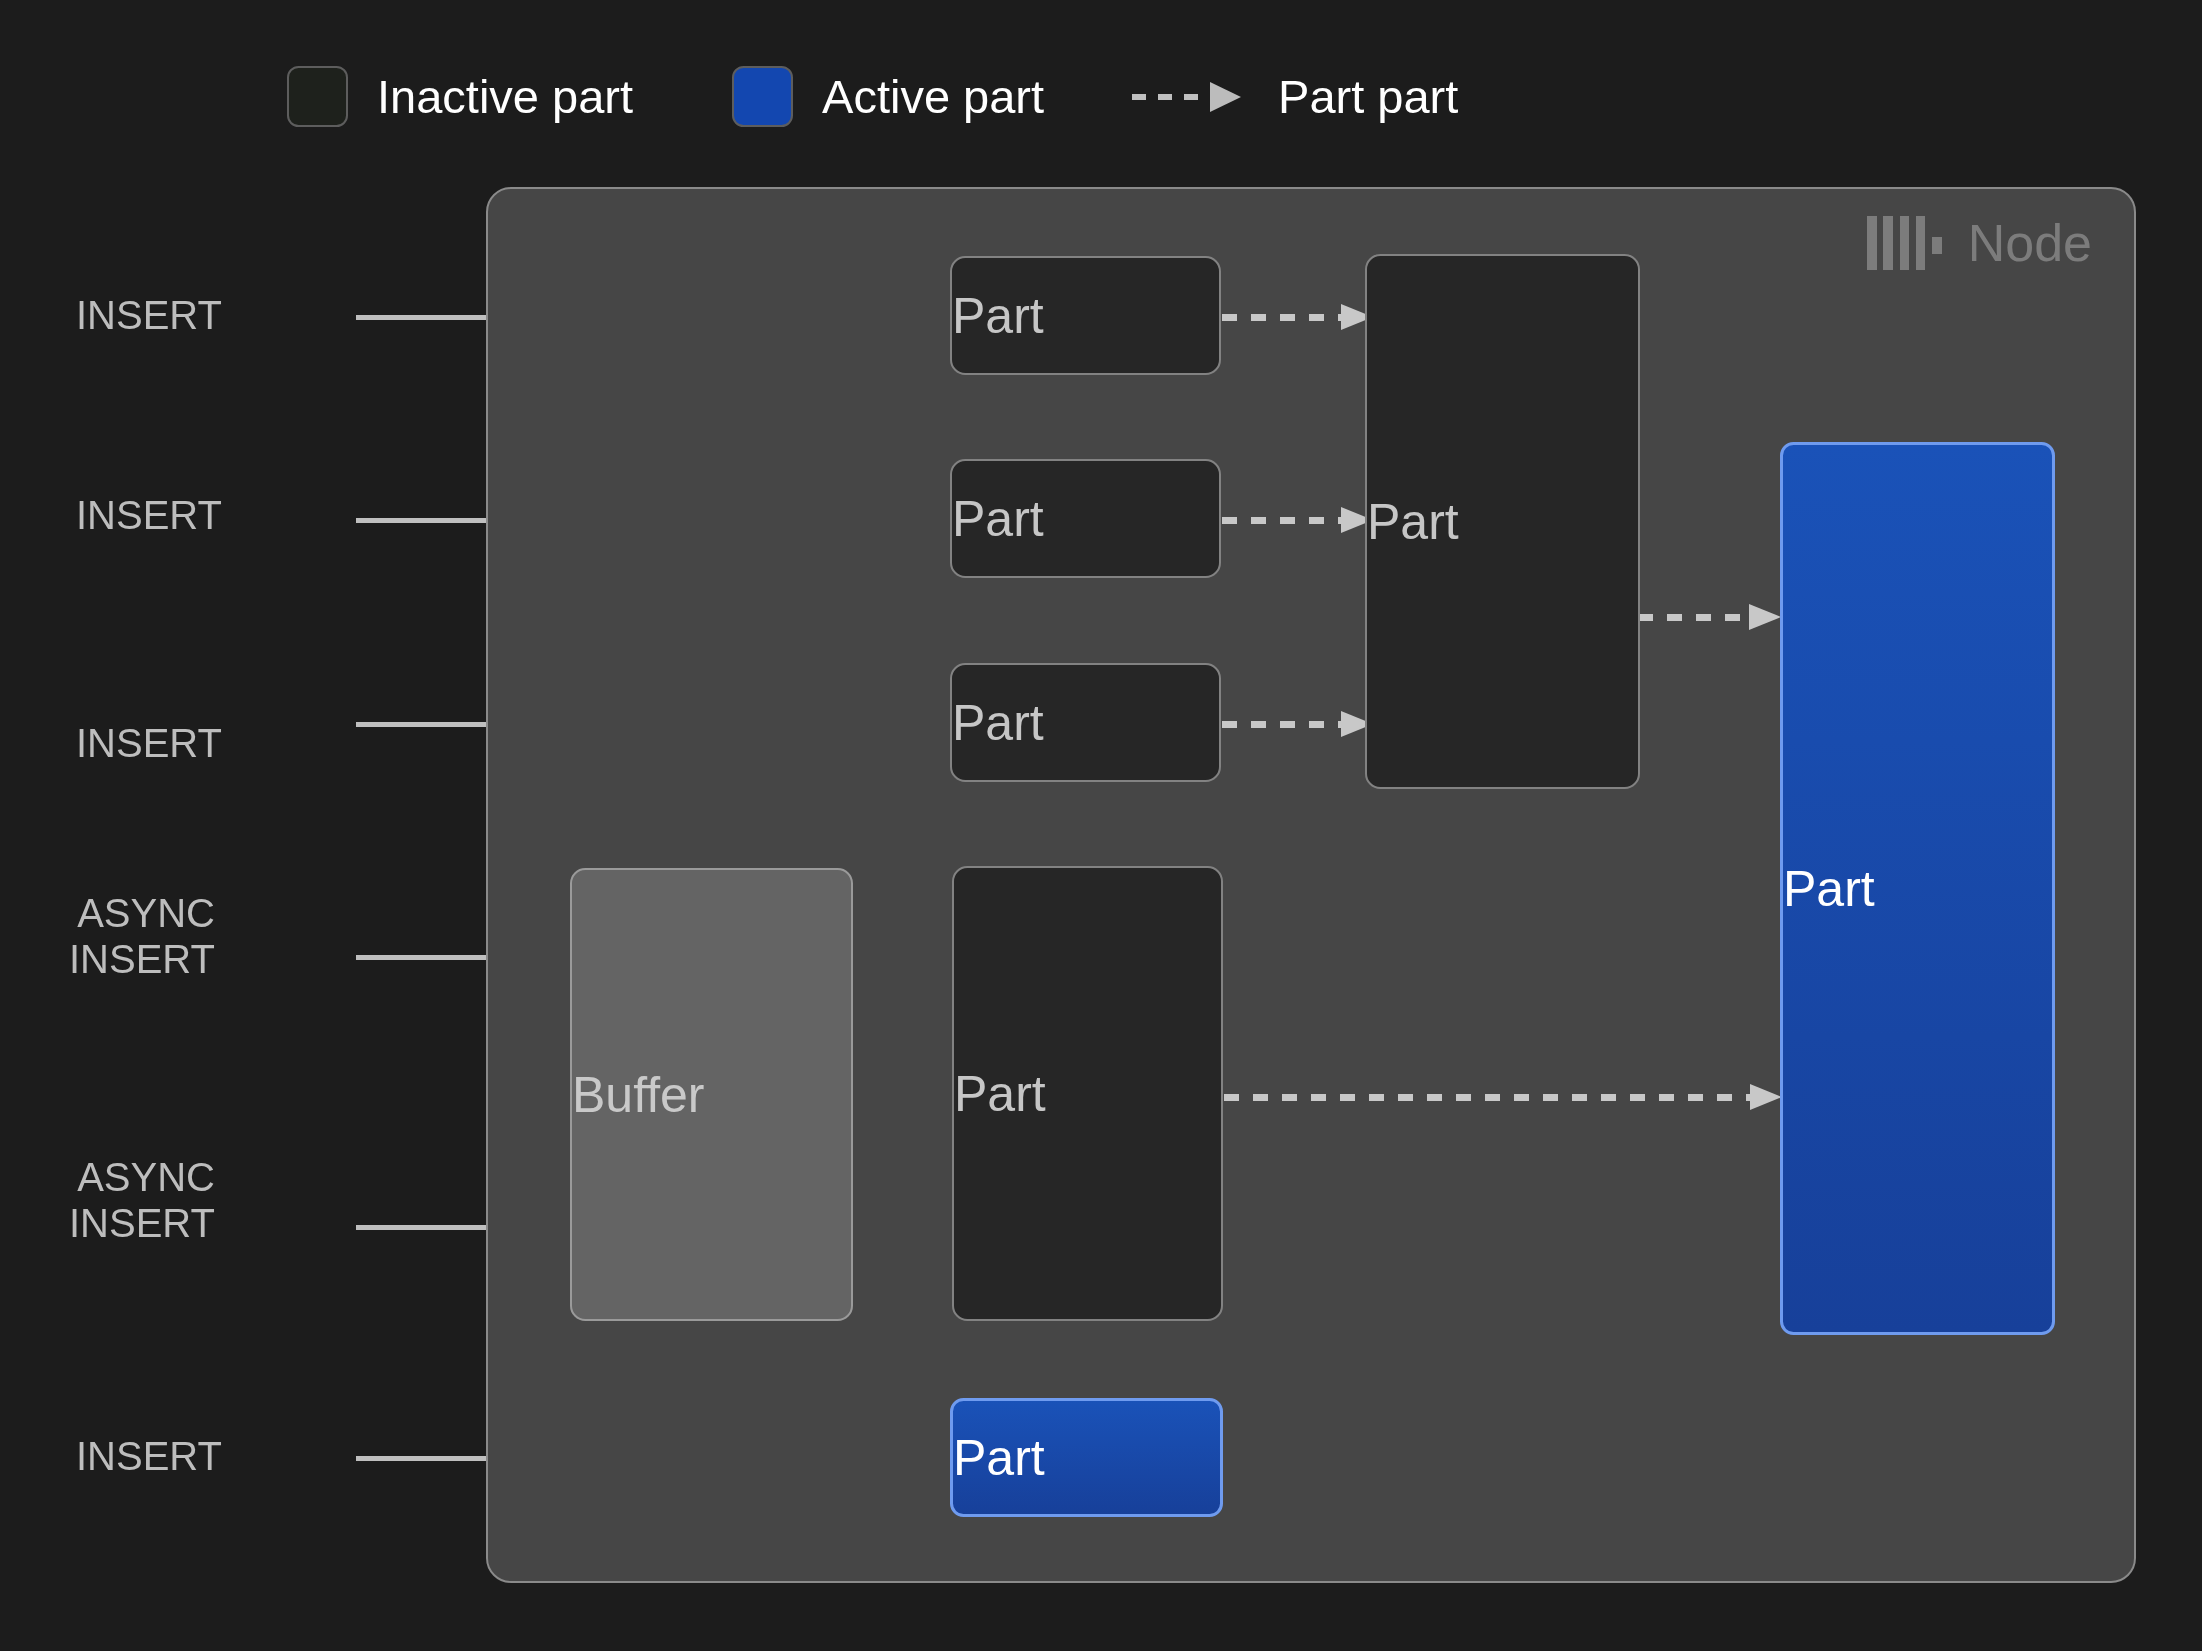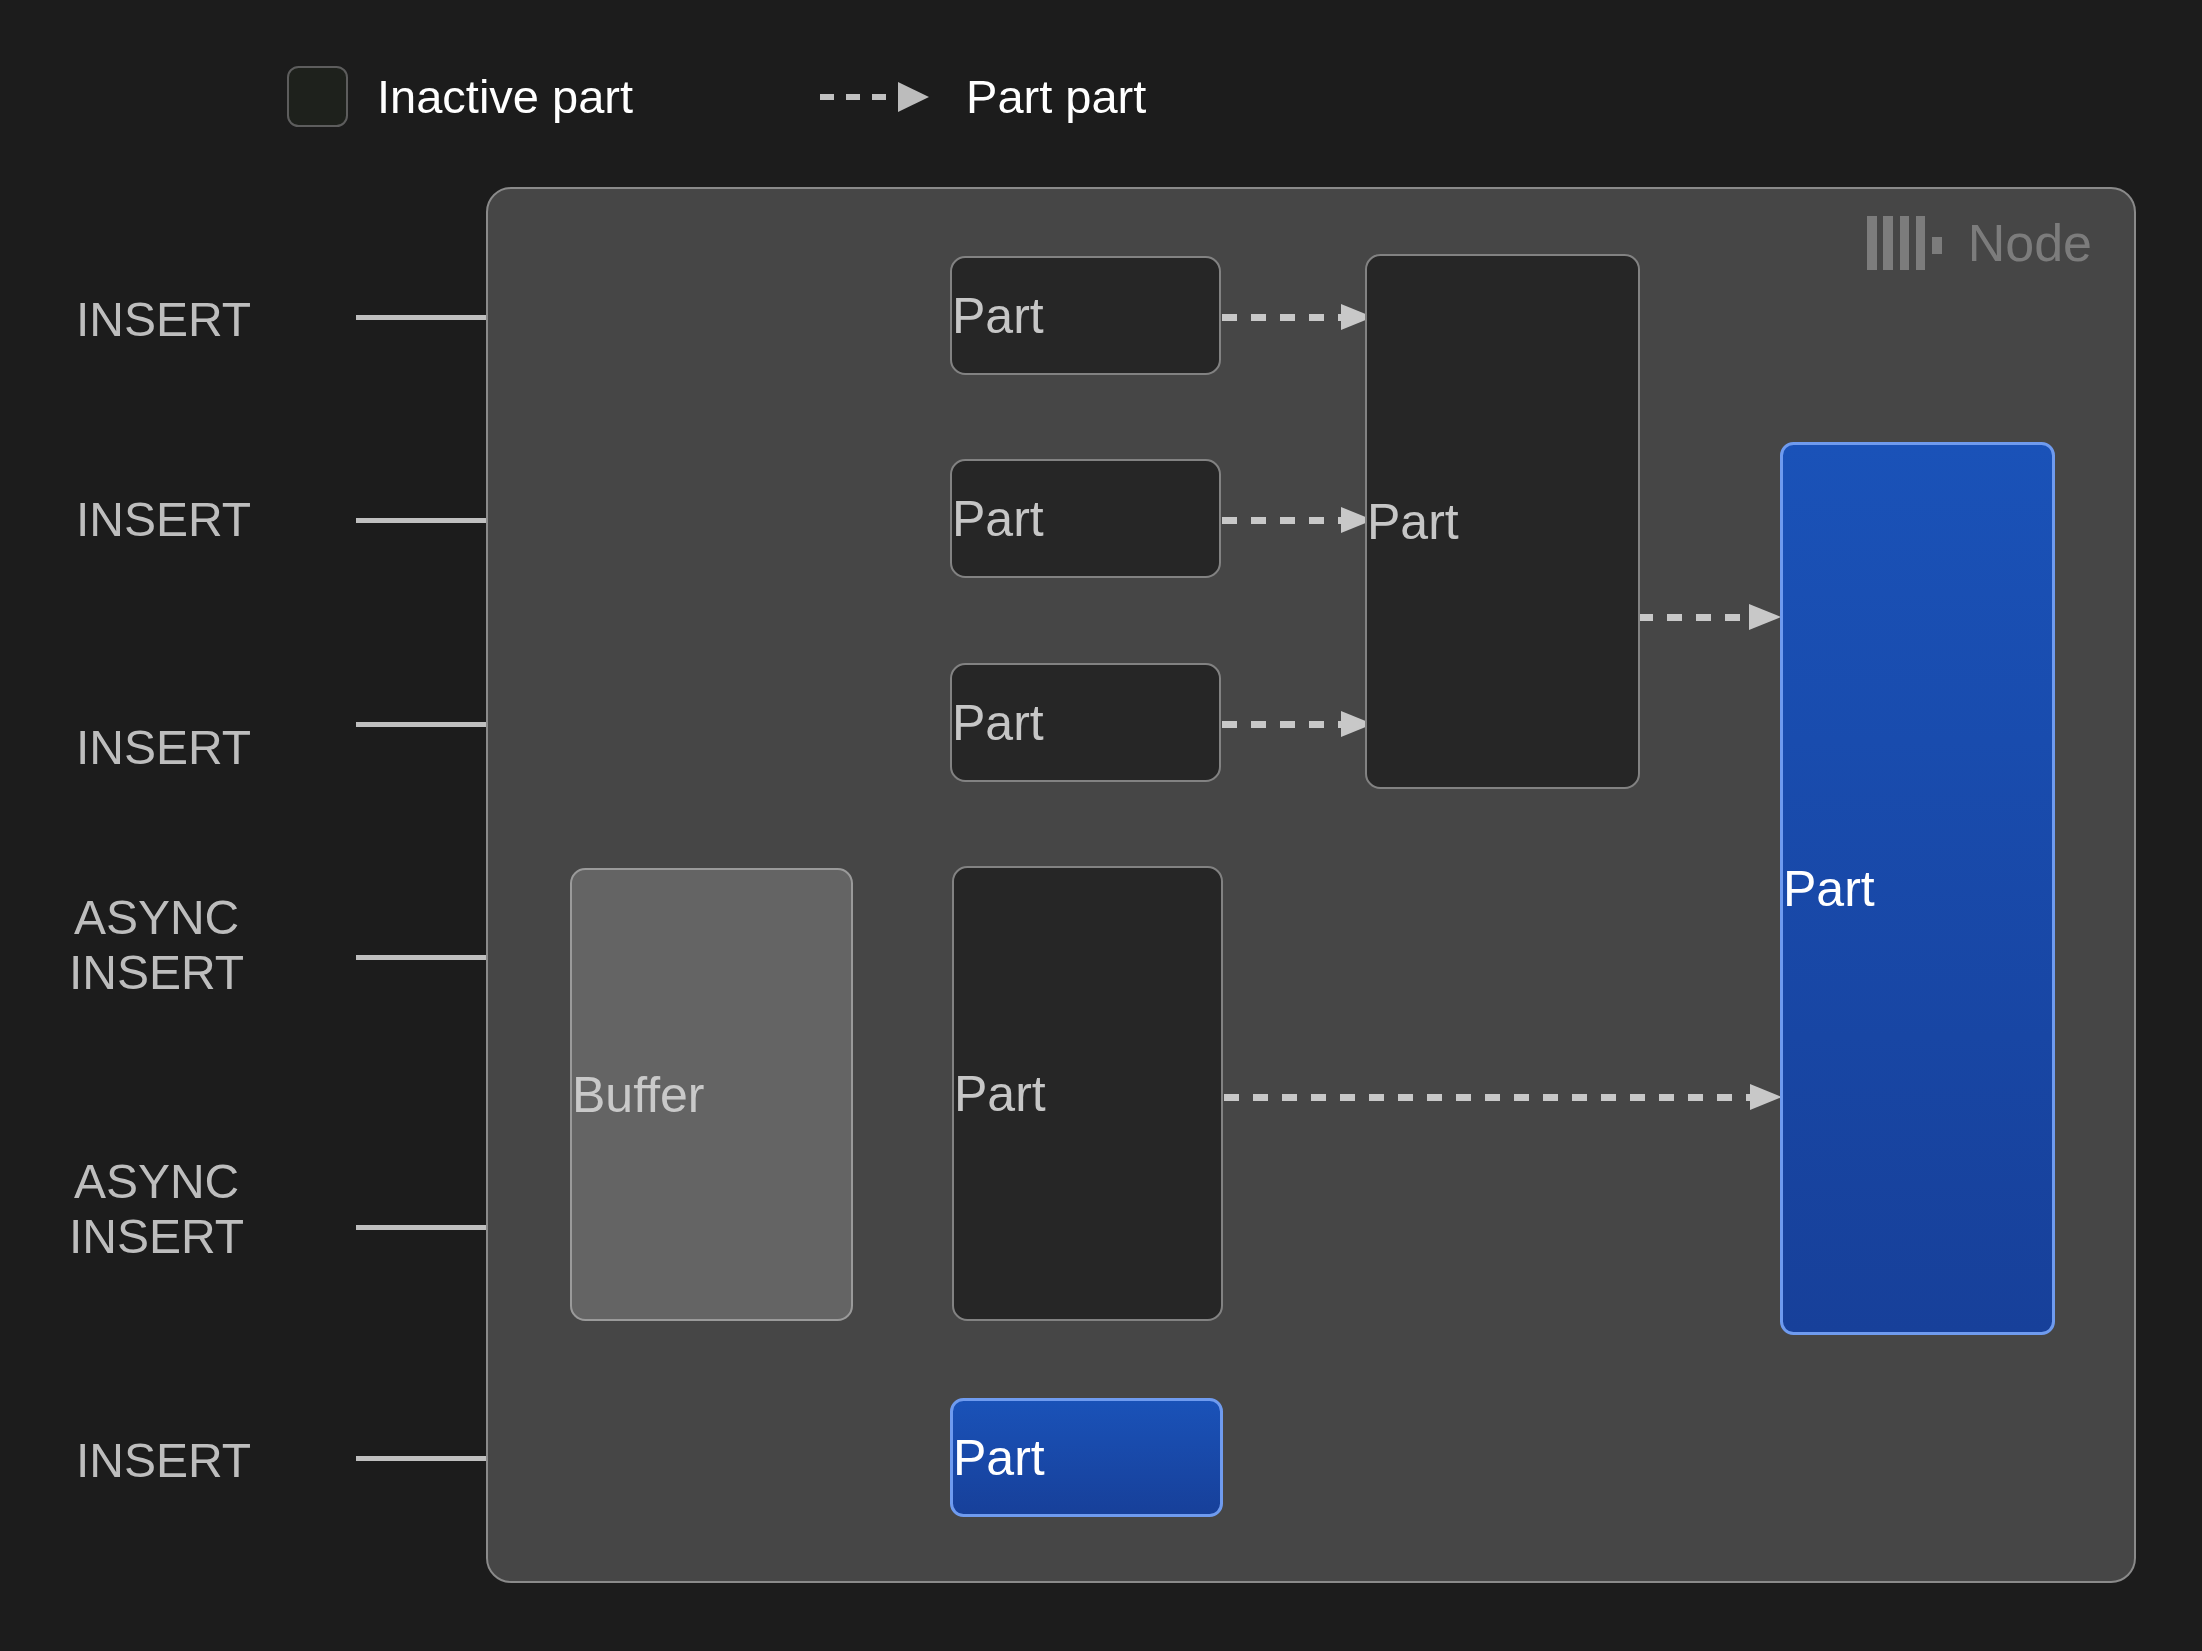--- a/index.html
+++ b/index.html
@@ -124,24 +124,24 @@
   .node-label {
     color: #7c7c7c;
     font-size: 52px;
     line-height: 1;
   }
 
   
   .src-label {
     position: absolute;
     color: #bdbdbd;
-    font-size: 48px;
+    font-size: 40px;
     line-height: 1.14;
     white-space: pre-line;
-    text-align: center;
+    text-align: right;
   }
 
   
   .solid-arrow {
     position: absolute;
     height: 23px;
   }
   .solid-arrow .line {
     position: absolute;
     left: 0;
@@ -222,20 +222,24 @@
 
   <div class="legend">
 
     <div class="legend-item">
       <div class="legend-swatch inactive"></div>
       <div class="legend-label">Inactive part</div>
     </div>
 
     <div class="legend-gap-a"></div>
 
+    <div class="legend-item">
+      <div class="legend-swatch active"></div>
+      <div class="legend-label">Active part</div>
+    </div>
 
     <div class="legend-gap-b"></div>
 
     <div class="legend-item">
       <div class="legend-arrow">
         <div class="dash"></div>
         <div class="head"></div>
       </div>
       <div class="legend-label">Part part</div>
     </div>

